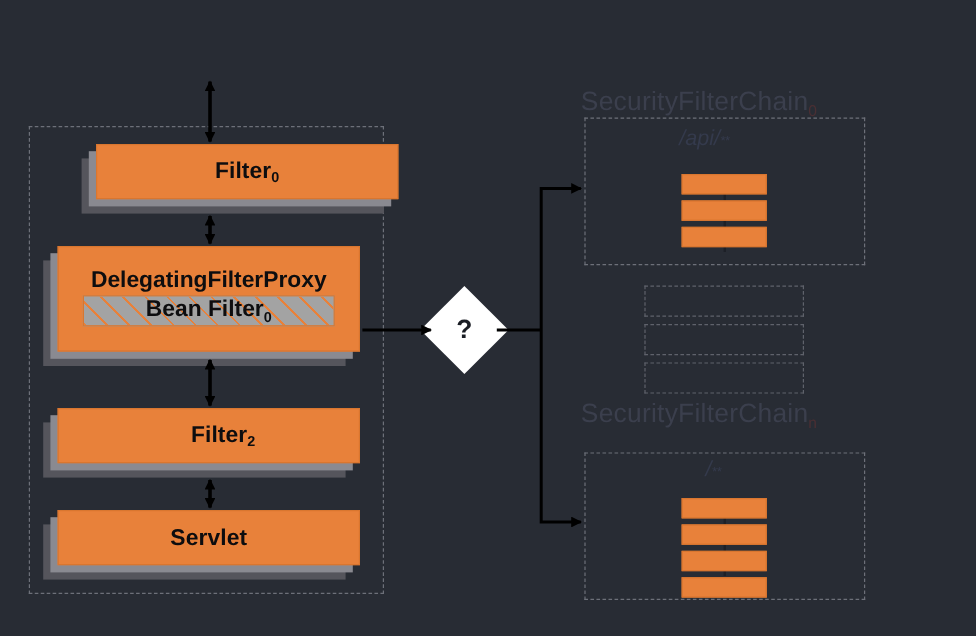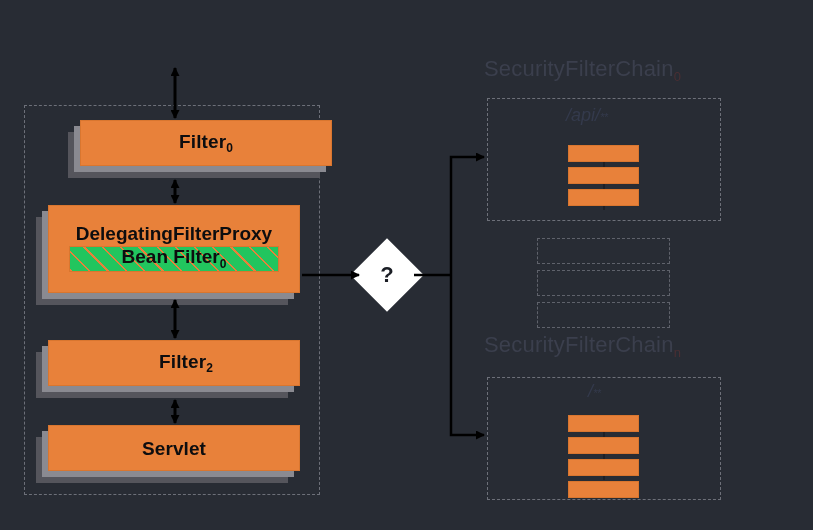--- a/index.html
+++ b/index.html
@@ -25,21 +25,21 @@
   .purple .face{background:#a85cad;border:1px solid #5b46c9;}
 
   .lbl{font-size:19px;letter-spacing:.1px;line-height:1;}
   .lbl sub{font-size:12px;font-weight:bold;vertical-align:-4px;}
 
   
   .dfp .face{flex-direction:column;align-items:stretch;justify-content:flex-start;padding:16px;}
   .dfp-head{height:36px;display:flex;align-items:center;justify-content:center;
             color:#0d0d0f;font-weight:bold;font-size:19px;}
   .dfp-bean{height:37px;margin:0 4px 4px 4px;display:flex;align-items:center;justify-content:center;
-            background:#22c55e;border:1px solid #d9762f;position:relative;overflow:hidden;}
+            background:#a3a3a3;border:1px solid #d9762f;position:relative;overflow:hidden;}
   .dfp-bean .hatch{position:absolute;inset:0;
       background-image:repeating-linear-gradient(45deg,
         #e8813a 0px,#e8813a 1.6px,transparent 1.6px,transparent 13px);}
   .dfp-bean .txt{position:relative;z-index:2;color:#0d0d0f;font-weight:bold;font-size:19px;}
 
   
   .dashbox{position:absolute;box-sizing:border-box;border:1.5px dashed #6d7079;}
   .dashbox.thin{border:1.3px dashed #5f626b;}
 
   
@@ -106,21 +106,21 @@
     <div class="shadow2" style="left:0px;top:12px;width:252px;height:46px;"></div>
     <div class="shadow1" style="left:6px;top:6px;width:252px;height:46px;"></div>
     <div class="face" style="left:12px;top:0px;width:252px;height:46px;">
       <span class="lbl">Servlet</span>
     </div>
   </div>
 
   <div class="diamond" style="left:361px;top:249px;"></div>
   <div class="diamond-txt" style="left:361px;top:249px;width:52px;height:52px;">?</div>
 
-  <div class="caption" style="left:484px;top:56px;">
+  <div class="caption" style="left:484px;top:72px;">
     <span>SecurityFilterChain</span><span class="sub">0</span>
   </div>
   <div class="dashbox" style="left:487px;top:98px;width:234px;height:123px;"></div>
   <div class="pathlbl" style="left:566px;top:105px;">
     <span>/api/</span><span class="star">**</span>
   </div>
   <div class="barlink" style="left:603px;top:148px;height:62px;"></div>
   <div class="bar" style="left:568px;top:145px;width:71px;height:17px;"></div>
   <div class="bar" style="left:568px;top:167px;width:71px;height:17px;"></div>
   <div class="bar" style="left:568px;top:189px;width:71px;height:17px;"></div>

